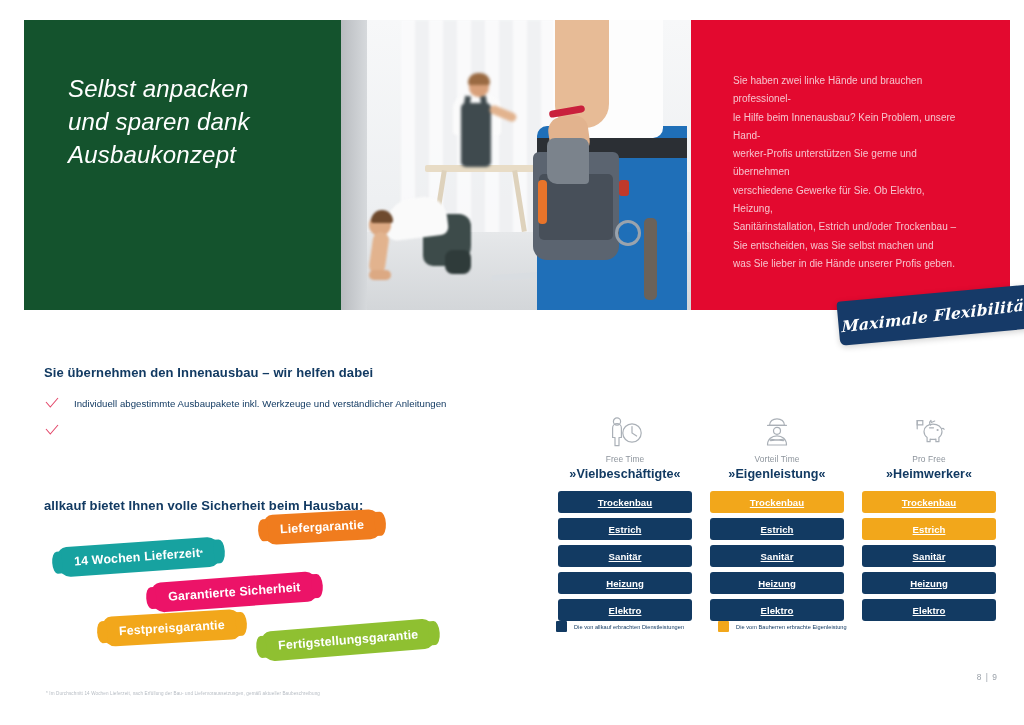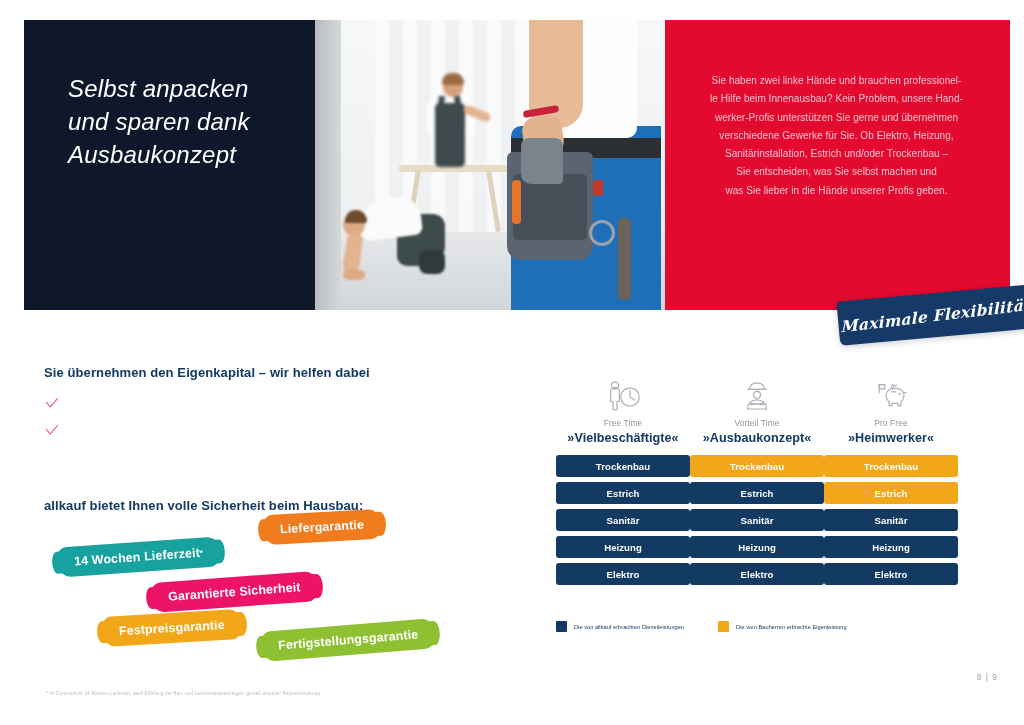--- a/index.html
+++ b/index.html
@@ -19,22 +19,22 @@
   
   .hero {
     position: absolute;
     left: 24px;
     top: 20px;
     width: 986px;
     height: 290px;
     display: flex;
   }
   .hero-panel-left {
-    width: 291px;
-    background: #0f172a;
+    width: 317px;
+    background: #14532d;
     position: relative;
     box-sizing: border-box;
     padding: 52px 40px 0 44px;
   }
   .hero-photo {
     width: 350px;
     position: relative;
     overflow: hidden;
     background: #e9ebee;
   }
@@ -56,21 +56,20 @@
     white-space: pre-line;
   }
   .hero-body {
     font-size: 10px;
     line-height: 18.5px;
     color: #f6c3cd;
     font-weight: 400;
     margin: 0;
     white-space: pre-line;
     letter-spacing: 0.05px;
-    text-align: center;
   }
   .hero-panel-right .hero-title { font-size: 23.5px; }
   .hero-panel-right .hero-body { line-height: 18.3px; }
 
   
   .photo-bg {
     position: absolute; inset: 0;
     background:
       linear-gradient(180deg,#f7f8f9 0%,#eef0f2 62%,#e4e7ea 100%);
   }
@@ -243,23 +242,25 @@
   #badge-lieferzeit          { left: 58px;  top: 542px; transform: rotate(-4.0deg); }
   #badge-sicherheit          { left: 152px; top: 577px; transform: rotate(-4.2deg); }
   #badge-festpreis           { left: 103px; top: 613px; transform: rotate(-3.4deg); }
   #badge-fertigstellung      { left: 262px; top: 625px; transform: rotate(-4.6deg); }
   .badge sup { font-size: 8px; vertical-align: super; }
 
   
   .packages {
     position: absolute;
     left: 556px;
-    top: 376px;
+    top: 412px;
     width: 440px;
     display: flex;
+    gap: 18px;
+    justify-content: flex-end;
   }
   .package-col {
     width: 134px;
     display: flex;
     flex-direction: column;
     align-items: center;
   }
   .pkg-icon { height: 36px; display: flex; align-items: flex-end; }
   .pkg-sub {
     font-size: 8.4px;
@@ -285,20 +286,21 @@
   .pkg-row {
     height: 22px;
     border-radius: 3px;
     display: flex;
     align-items: center;
     justify-content: center;
     font-size: 9.6px;
     font-weight: 700;
     letter-spacing: 0.05px;
     color: #ffffff;
+    text-decoration: underline;
   }
   .pkg-row.blue   { background: #123a62; }
   .pkg-row.orange { background: #f2a71b; color: #ffffff; }
 
   
   .legend {
     position: absolute;
     left: 556px;
     top: 621px;
     display: flex;
@@ -396,27 +398,28 @@
 Sanitärinstallation, Estrich und/oder Trockenbau –
 Sie entscheiden, was Sie selbst machen und
 was Sie lieber in die Hände unserer Profis geben.</div>
   </div>
 </div>
 
 <div class="ribbon">
   <span class="ribbon-text">Maximale Flexibilität</span>
 </div>
 
-<div class="sec-heading" id="h-innenausbau">Sie übernehmen den Eigenkapital – wir helfen dabei</div>
+<div class="sec-heading" id="h-innenausbau">Sie übernehmen den Innenausbau – wir helfen dabei</div>
 
 <ul class="check-list">
   <li class="check-item">
     <svg class="check-icon" viewBox="0 0 16 16">
       <path d="M2 7 L6.3 12 L14 3" fill="none" stroke="#e3496b" stroke-width="1.1"></path>
     </svg>
+    <span class="check-text">Individuell abgestimmte Ausbaupakete inkl. Werkzeuge und verständlicher Anleitungen</span>
   </li>
   <li class="check-item">
     <svg class="check-icon" viewBox="0 0 16 16">
       <path d="M2 7 L6.3 12 L14 3" fill="none" stroke="#e3496b" stroke-width="1.1"></path>
     </svg>
   </li>
 </ul>
 
 <div class="sec-heading" id="h-sicherheit">allkauf bietet Ihnen volle Sicherheit beim Hausbau:</div>
 
@@ -463,21 +466,21 @@
     <div class="pkg-icon">
       <svg width="32" height="32" viewBox="0 0 32 32">
         <path d="M8.5 9.4c0-4.1 3.3-6.6 7.5-6.6s7.5 2.5 7.5 6.6z" fill="none" stroke="#aab0b7" stroke-width="1.2" stroke-linejoin="round"></path>
         <line x1="6.6" y1="9.4" x2="25.4" y2="9.4" stroke="#aab0b7" stroke-width="1.2" stroke-linecap="round"></line>
         <circle cx="16" cy="14.8" r="3.5" fill="none" stroke="#aab0b7" stroke-width="1.2"></circle>
         <path d="M6.5 29c0-5.6 4.2-9.2 9.5-9.2s9.5 3.6 9.5 9.2z" fill="none" stroke="#aab0b7" stroke-width="1.2" stroke-linejoin="round"></path>
         <path d="M9.5 24.6l13-1.4M9.5 23.2l13 1.4" stroke="#aab0b7" stroke-width="1.1" stroke-linecap="round"></path>
       </svg>
     </div>
     <div class="pkg-sub">Vorteil Time</div>
-    <div class="pkg-name">»Ausbaukonzept«</div>
+    <div class="pkg-name">»Eigenleistung«</div>
     <div class="pkg-rows">
       <div class="pkg-row orange">Trockenbau</div>
       <div class="pkg-row blue">Estrich</div>
       <div class="pkg-row blue">Sanitär</div>
       <div class="pkg-row blue">Heizung</div>
       <div class="pkg-row blue">Elektro</div>
     </div>
   </div>
 
   <div class="package-col">

